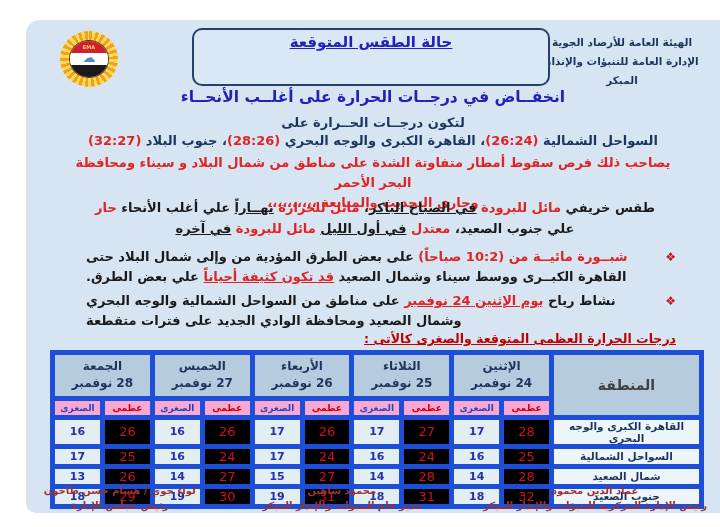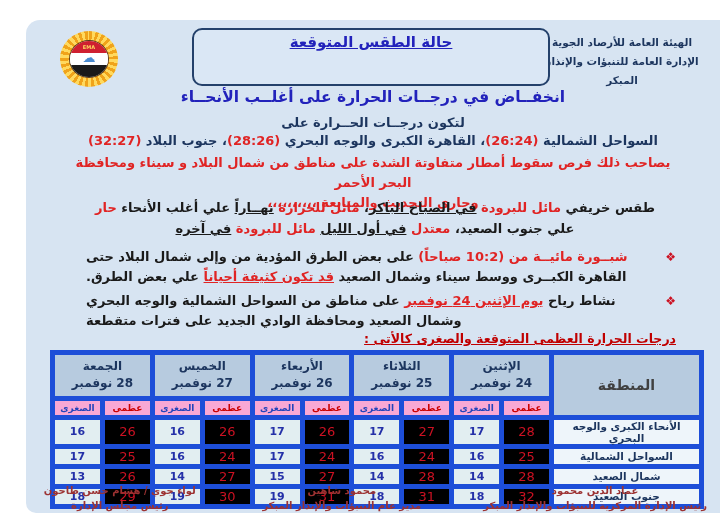--- a/index.html
+++ b/index.html
@@ -162,21 +162,21 @@
           <th class="max-l">عظمى</th>
             <th class="min-l">الصغرى</th>
           <th class="max-l">عظمى</th>
             <th class="min-l">الصغرى</th>
           <th class="max-l">عظمى</th>
             <th class="min-l">الصغرى</th>
         </tr>
       </thead>
       <tbody>
         <tr>
-          <td class="region">الأنحاء الكبرى والوجه البحري</td>
+          <td class="region">القاهرة الكبرى والوجه البحري</td>
           <td class="max">28</td>
             <td class="min">17</td>
           <td class="max">27</td>
             <td class="min">17</td>
           <td class="max">26</td>
             <td class="min">17</td>
           <td class="max">26</td>
             <td class="min">16</td>
           <td class="max">26</td>
             <td class="min">16</td>

